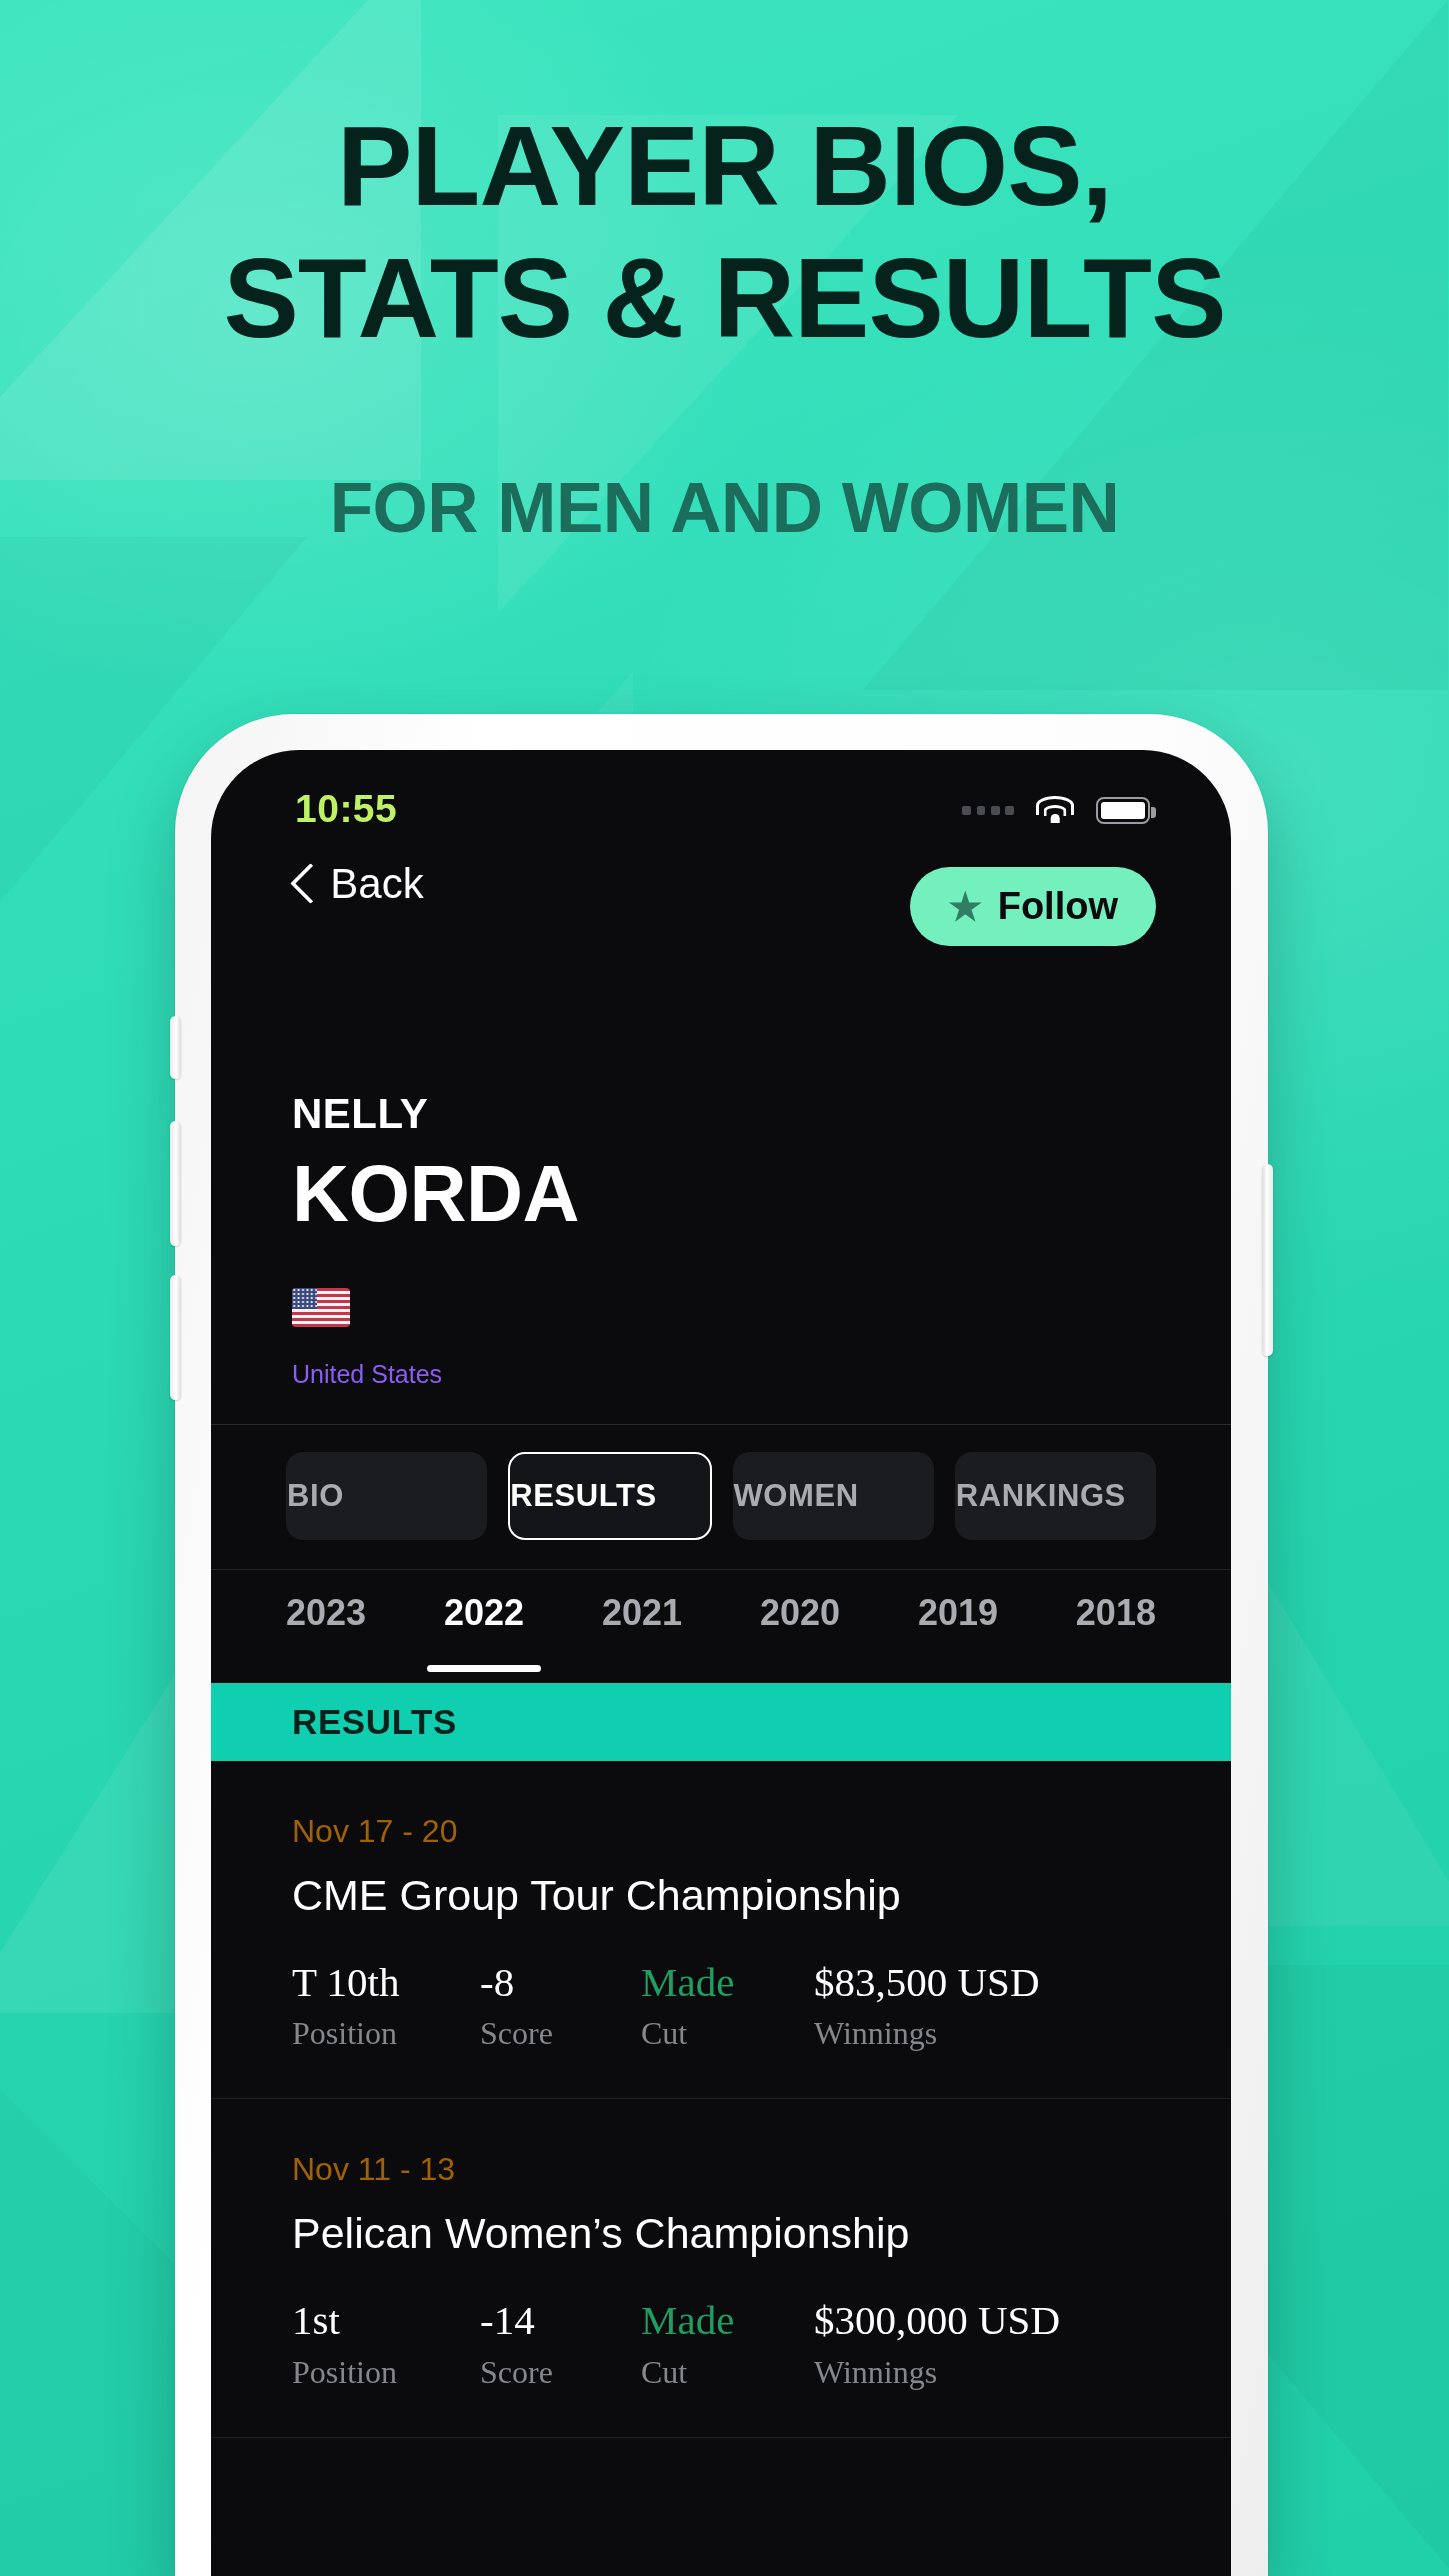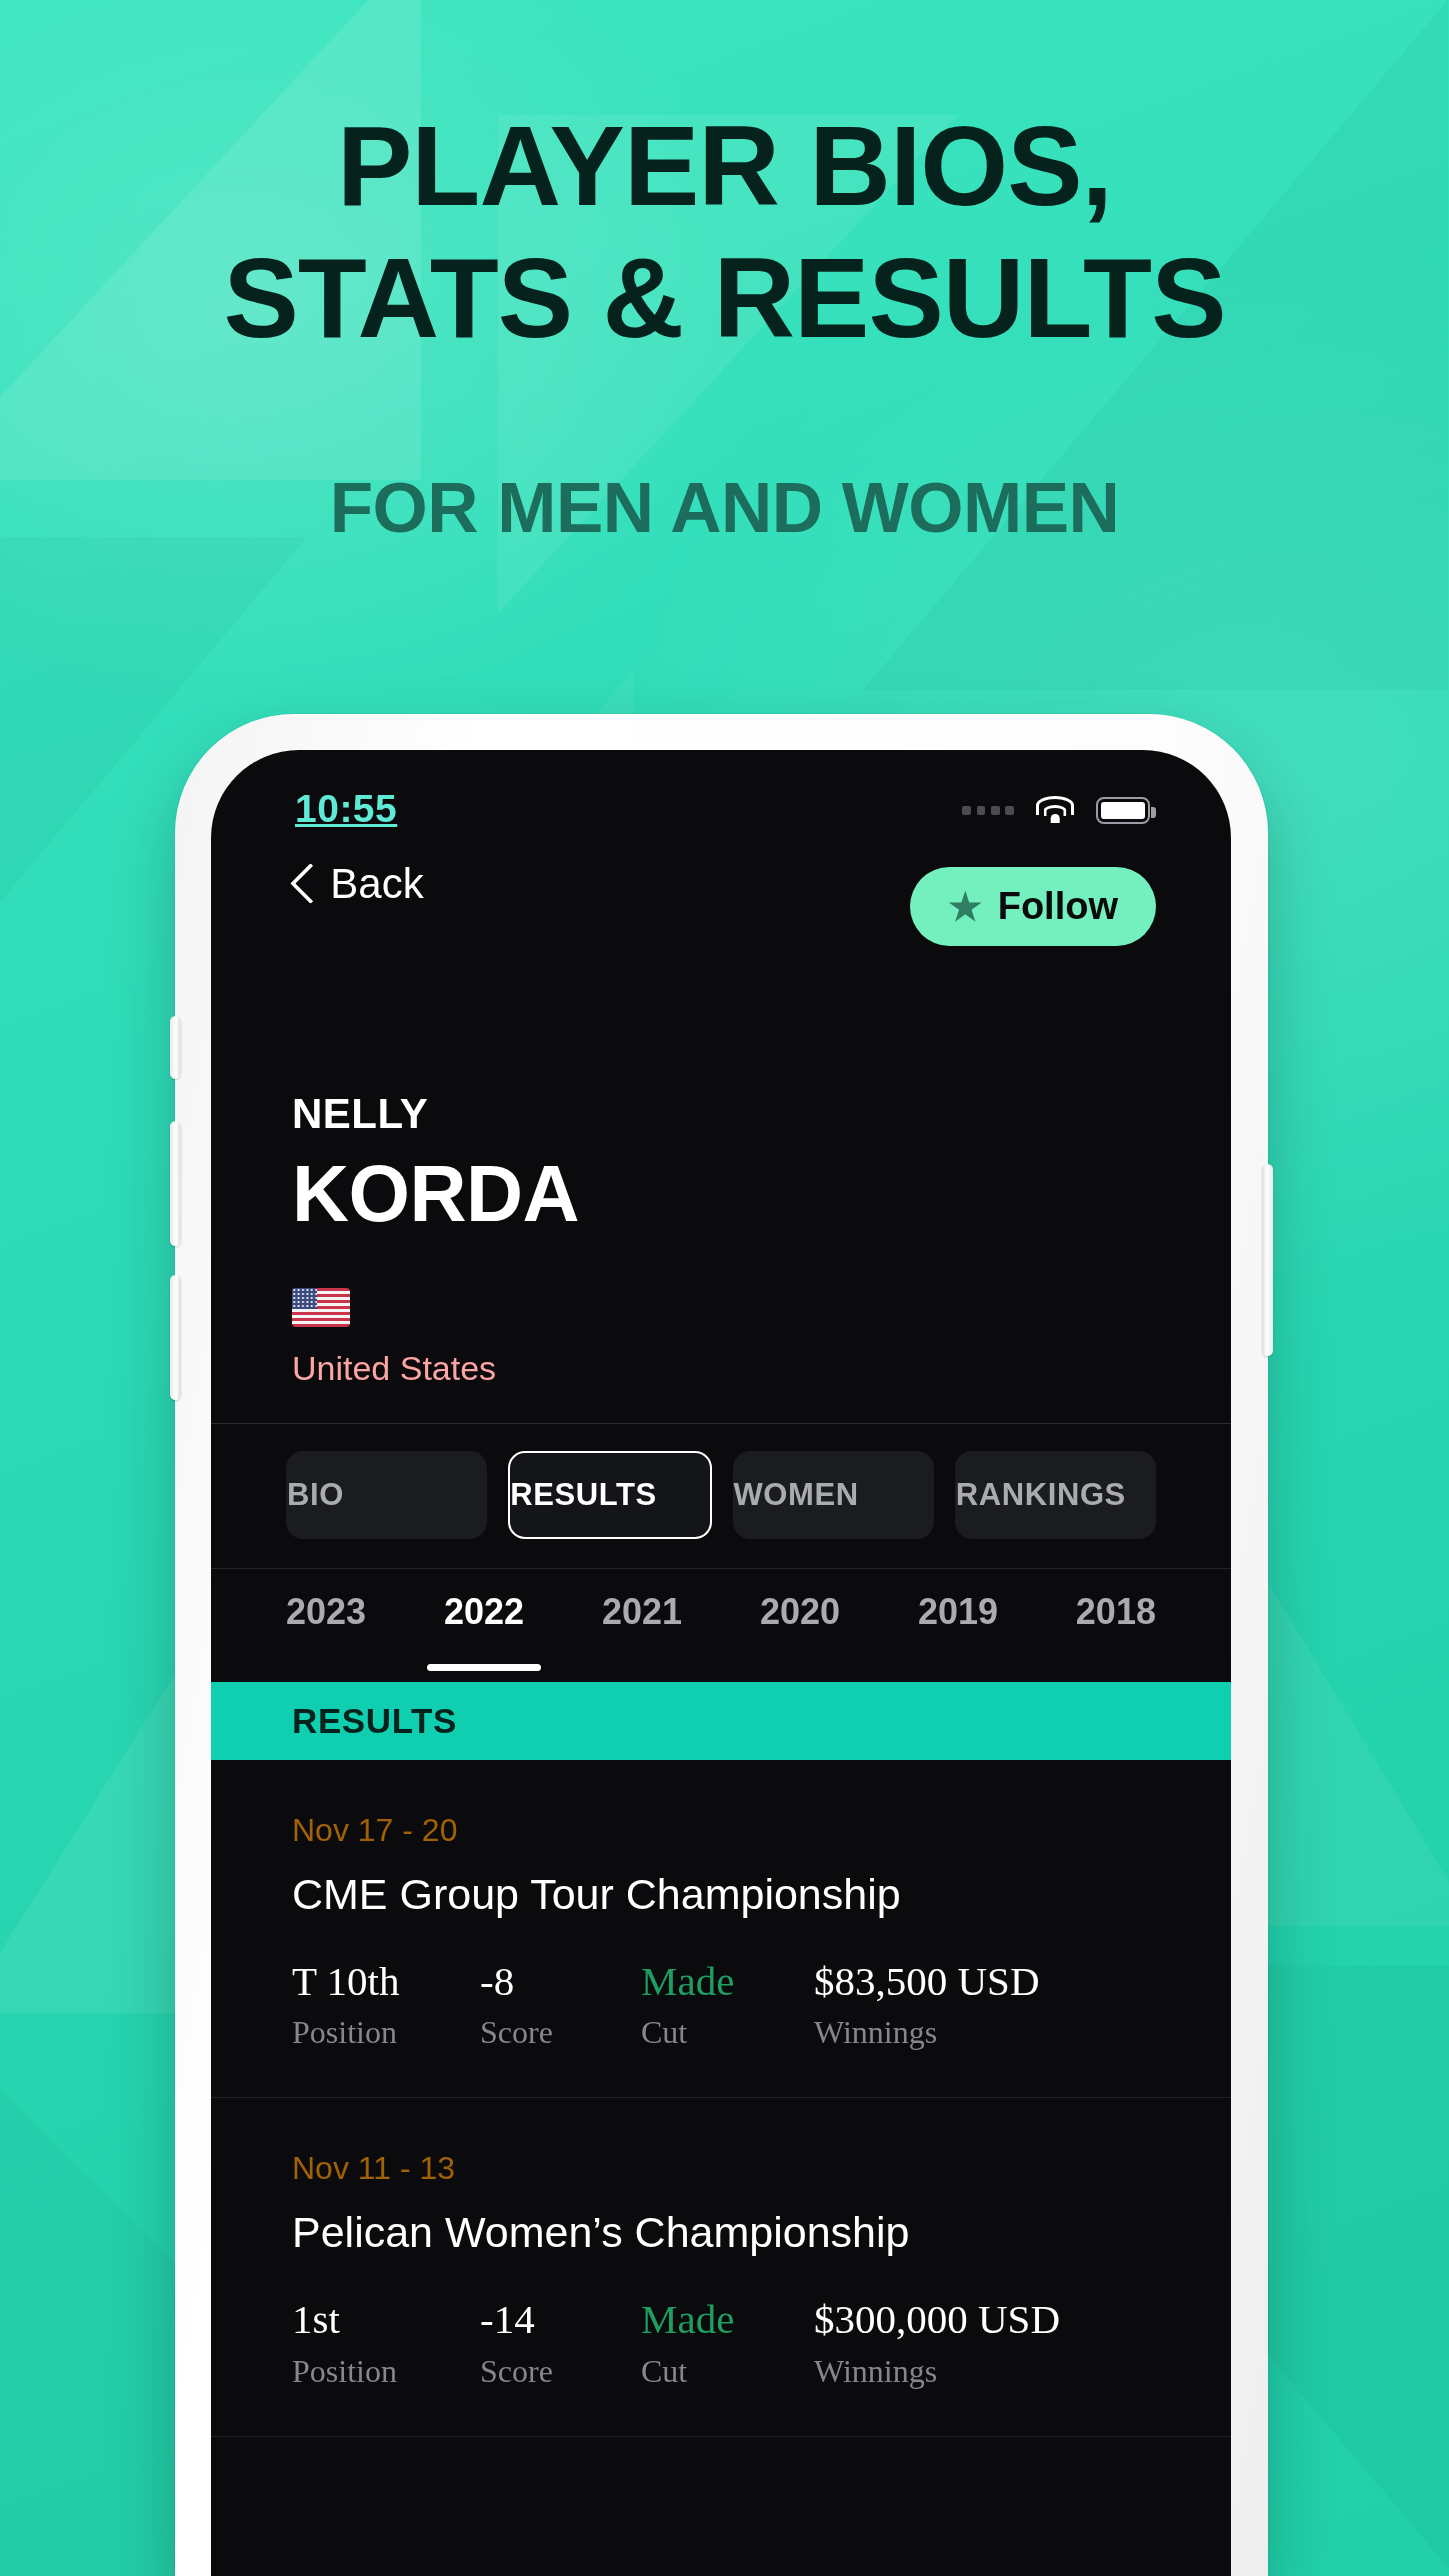--- a/index.html
+++ b/index.html
@@ -75,21 +75,21 @@
   #screen{
     position:absolute; left:36px; top:36px;
     width:1020px; height:1828px;
     background:#0b0b0d; border-radius:88px 88px 0 0;
     overflow:hidden; color:#fff;
   }
 
   
   .statusbar{ position:relative; height:104px; }
   .sb-time{ position:absolute; left:84px; top:37px; font-size:39px; font-weight:700;
-            color:#5eead4; letter-spacing:0.5px;text-decoration:underline; }
+            color:#bef264; letter-spacing:0.5px; }
   .sb-right{ position:absolute; right:81px; top:46px; display:flex; align-items:center; gap:21px; }
   .sig{ display:flex; gap:5.8px; align-items:flex-end; }
   .sig i{ width:8.6px; height:8.6px; border-radius:1.9px; background:#4a4c52; display:block; }
   .wifi{ width:40px; height:29px; position:relative; }
   .wifi b{ position:absolute; left:50%; transform:translateX(-50%);
            border:3.8px solid #fff; border-bottom:none; border-radius:50% 50% 0 0; display:block;}
   .w1{ width:38px; height:19px; top:0; }
   .w2{ width:23px; height:11.5px; top:8.6px; }
   .w3{ width:8.6px; height:8.6px; top:18px; background:#fff; border-radius:1.9px; border:none !important;}
   .batt{ width:54px; height:27px; border:2.9px solid #9b9da3; border-radius:7.7px;
@@ -121,21 +121,21 @@
   .p-last{ font-size:79px; font-weight:900; letter-spacing:-0.5px; margin-top:9.6px; color:#fff; }
   .flagwrap{ margin-top:48px; }
   .flag{ width:58px; height:39px; border-radius:3.8px; display:block;
          position:relative; overflow:hidden;
          background:repeating-linear-gradient(to bottom,
            #c9344a 0, #c9344a 3px, #f4f4f4 3px, #f4f4f4 6px); }
   .flag i{ position:absolute; left:0; top:0; width:25px; height:21px; background:#3b4a80;
            background-image:
              radial-gradient(circle, #fff 0.9px, transparent 1.1px);
            background-size:4.4px 4px; }
-  .country{ margin-top:22px; font-size:34px; color:#fca5a5; font-weight:400; }
+  .country{ margin-top:33px; font-size:25px; color:#8b5cf6; font-weight:400; }
 
   .hairline{ height:1px; background:#2a2b2f; margin-top:35px; }
 
   
   .tabs{ display:flex; gap:21px; padding:27px 75px 29px 75px; }
   .tab{ flex:1; height:88px; border-radius:17px; background:#1b1c20;
         display:flex; align-items:center; justify-content:flex-start;
         font-size:31px; font-weight:700; color:#a9abb1; letter-spacing:0.6px;
         border:1.9px solid transparent; cursor:pointer; }
   .tab.active{ background:#141519; color:#ffffff; border:2.9px solid #ffffff; }

